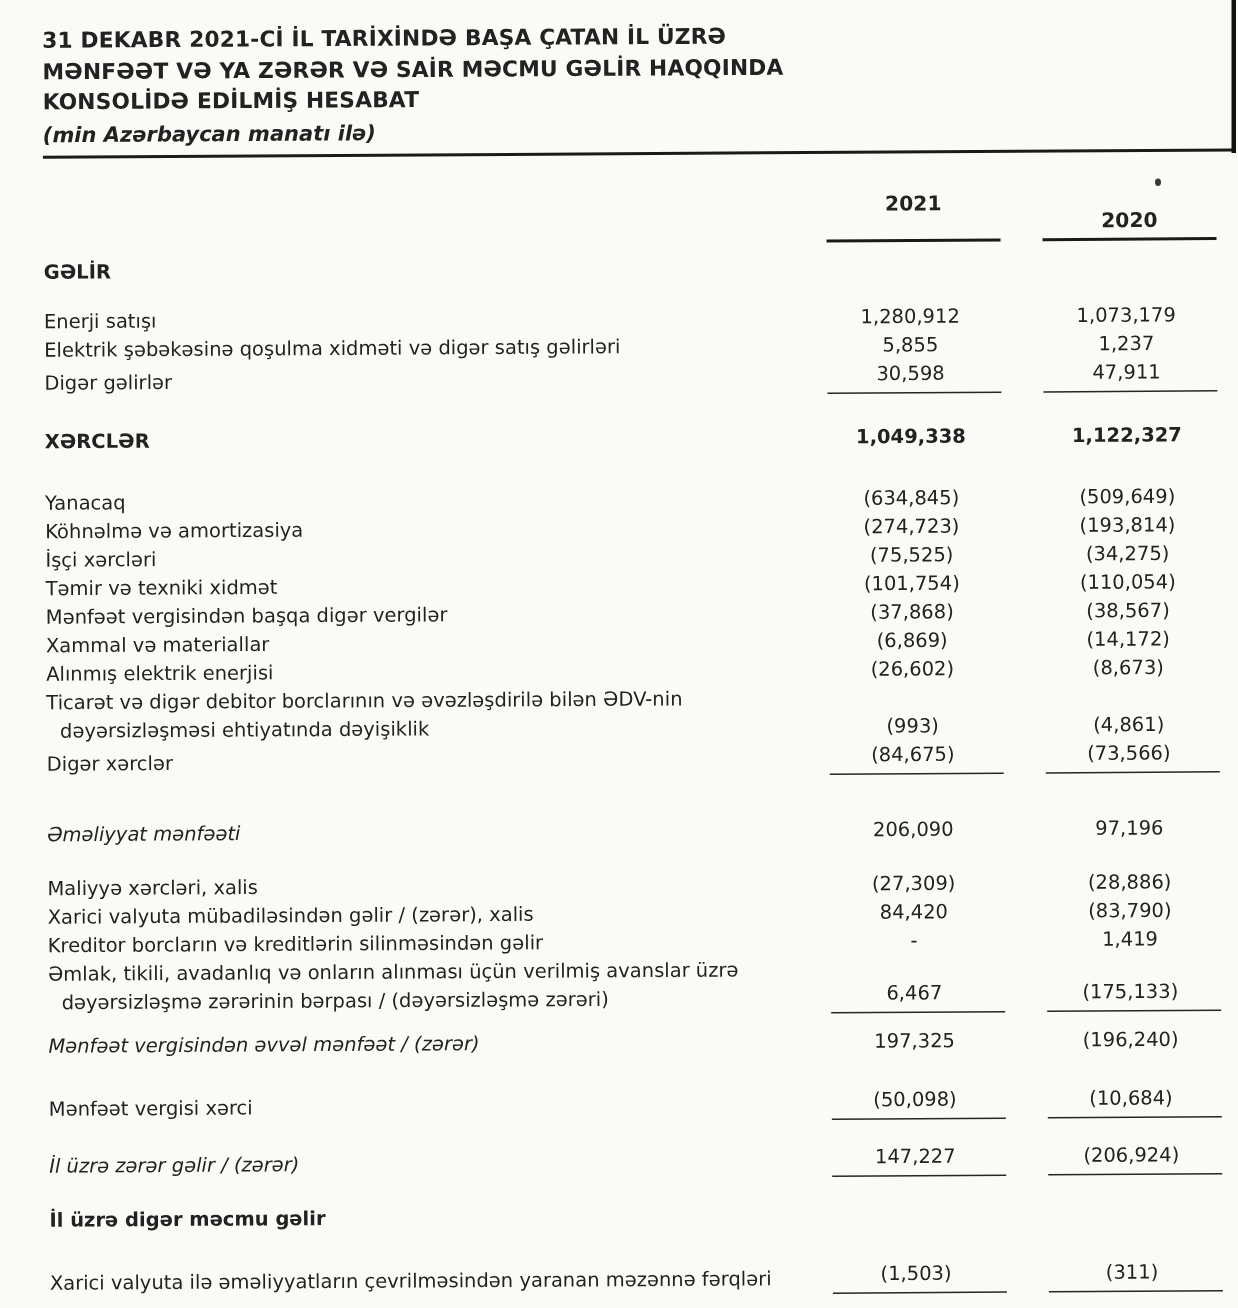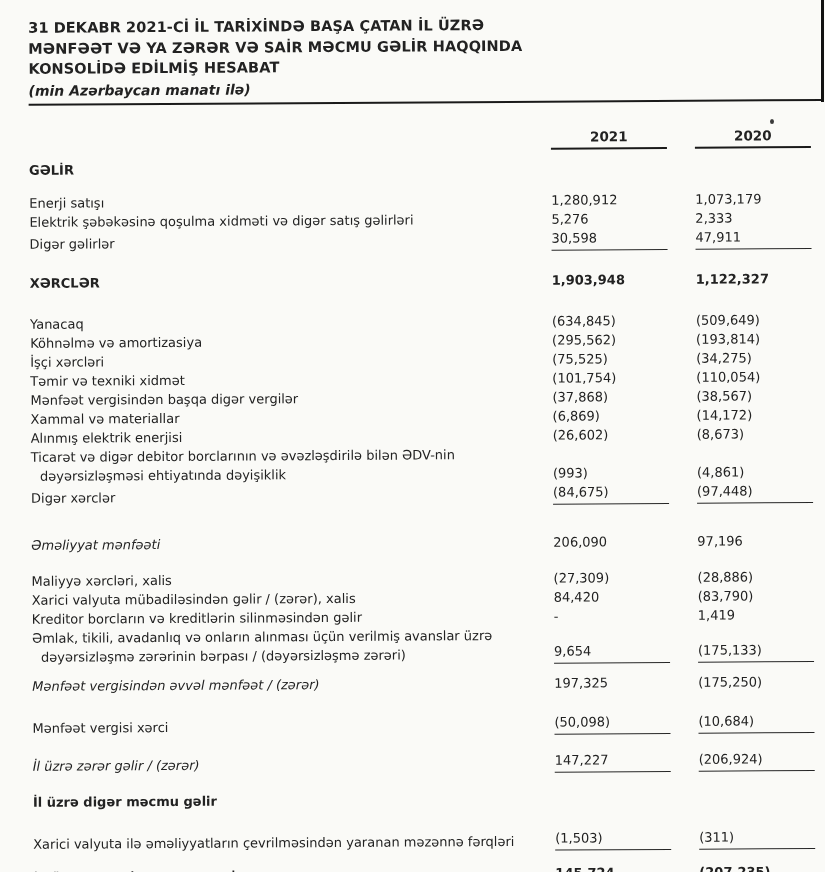--- a/index.html
+++ b/index.html
@@ -16,28 +16,28 @@
     transform:rotate(-0.35deg);
     transform-origin:top left;
   }
   .title { font-size:14.5px; font-weight:bold; line-height:20.5px; letter-spacing:0.1px; }
   .subtitle { font-size:14px; font-weight:bold; font-style:italic; line-height:20px; margin-top:1px; }
   .rule { height:2.5px; background:#1a1a1a; margin-top:3px; margin-right:-12px; }
 
   .cols { display:flex; margin-top:26px; line-height:16px; }
   .cols .spacer { flex:1; }
   .cell { width:116px; flex:none; }
-  .cell + .cell { margin-left:28px; }
+  .cell + .cell { margin-left:28px;margin-top:12px; }
   .hdcell { font-weight:bold; font-size:13.5px; text-align:center; border-bottom:2px solid #1a1a1a; padding-bottom:3px; }
 
   .rows { margin-top:8px; }
   .row { display:flex; align-items:flex-end; font-size:13px; line-height:19px; }
   .row .lbl { flex:1; min-width:0; padding-right:6px; white-space:nowrap; overflow:visible; }
   .lbl .l2 { padding-left:9px; }
-  .val { width:116px; flex:none; text-align:left; padding-right:5px; }
+  .val { width:116px; flex:none; text-align:center; padding-right:5px; }
   .val + .val { margin-left:28px; }
   .row.sec .lbl { font-weight:bold; }
   .row.it .lbl { font-style:italic; }
   .row.bv .val { font-weight:bold; }
   .val.u { border-bottom:1.5px solid #262626; padding-bottom:2px; }
 
   .edge-mark { position:absolute; right:1px; top:0; width:3px; height:102px; background:#111; }
   .dot { position:absolute; left:770px; top:119px; width:4px; height:5px; background:#3a3a3a; border-radius:50%; }
 </style>
 </head>
@@ -70,49 +70,49 @@
         <div class="lbl">
           <div>Enerji satışı</div>
         </div>
         <div class="val">1,280,912</div>
         <div class="val">1,073,179</div>
       </div>
       <div class="row ">
         <div class="lbl">
           <div>Elektrik şəbəkəsinə qoşulma xidməti və digər satış gəlirləri</div>
         </div>
-        <div class="val">5,276</div>
-        <div class="val">2,333</div>
+        <div class="val">5,855</div>
+        <div class="val">1,237</div>
       </div>
       <div class="row ">
         <div class="lbl">
           <div>Digər gəlirlər</div>
         </div>
         <div class="val u">30,598</div>
         <div class="val u">47,911</div>
       </div>
       <div class="row sec bv" style="margin-top: 20px;">
         <div class="lbl">
           <div>XƏRCLƏR</div>
         </div>
-        <div class="val">1,903,948</div>
+        <div class="val">1,049,338</div>
         <div class="val">1,122,327</div>
       </div>
       <div class="row " style="margin-top: 22px;">
         <div class="lbl">
           <div>Yanacaq</div>
         </div>
         <div class="val">(634,845)</div>
         <div class="val">(509,649)</div>
       </div>
       <div class="row ">
         <div class="lbl">
           <div>Köhnəlmə və amortizasiya</div>
         </div>
-        <div class="val">(295,562)</div>
+        <div class="val">(274,723)</div>
         <div class="val">(193,814)</div>
       </div>
       <div class="row ">
         <div class="lbl">
           <div>İşçi xərcləri</div>
         </div>
         <div class="val">(75,525)</div>
         <div class="val">(34,275)</div>
       </div>
       <div class="row ">
@@ -149,21 +149,21 @@
           <div class="l2">dəyərsizləşməsi ehtiyatında dəyişiklik</div>
         </div>
         <div class="val">(993)</div>
         <div class="val">(4,861)</div>
       </div>
       <div class="row ">
         <div class="lbl">
           <div>Digər xərclər</div>
         </div>
         <div class="val u">(84,675)</div>
-        <div class="val u">(97,448)</div>
+        <div class="val u">(73,566)</div>
       </div>
       <div class="row it" style="margin-top: 28px;">
         <div class="lbl">
           <div>Əməliyyat mənfəəti</div>
         </div>
         <div class="val">206,090</div>
         <div class="val">97,196</div>
       </div>
       <div class="row " style="margin-top: 17px;">
         <div class="lbl">
@@ -184,29 +184,29 @@
           <div>Kreditor borcların və kreditlərin silinməsindən gəlir</div>
         </div>
         <div class="val">-</div>
         <div class="val">1,419</div>
       </div>
       <div class="row ">
         <div class="lbl">
           <div>Əmlak, tikili, avadanlıq və onların alınması üçün verilmiş avanslar üzrə</div>
           <div class="l2">dəyərsizləşmə zərərinin bərpası / (dəyərsizləşmə zərəri)</div>
         </div>
-        <div class="val u">9,654</div>
+        <div class="val u">6,467</div>
         <div class="val u">(175,133)</div>
       </div>
       <div class="row it" style="margin-top: 10px;">
         <div class="lbl">
           <div>Mənfəət vergisindən əvvəl mənfəət / (zərər)</div>
         </div>
         <div class="val">197,325</div>
-        <div class="val">(175,250)</div>
+        <div class="val">(196,240)</div>
       </div>
       <div class="row " style="margin-top: 20px;">
         <div class="lbl">
           <div>Mənfəət vergisi xərci</div>
         </div>
         <div class="val u">(50,098)</div>
         <div class="val u">(10,684)</div>
       </div>
       <div class="row it" style="margin-top: 16px;">
         <div class="lbl">

